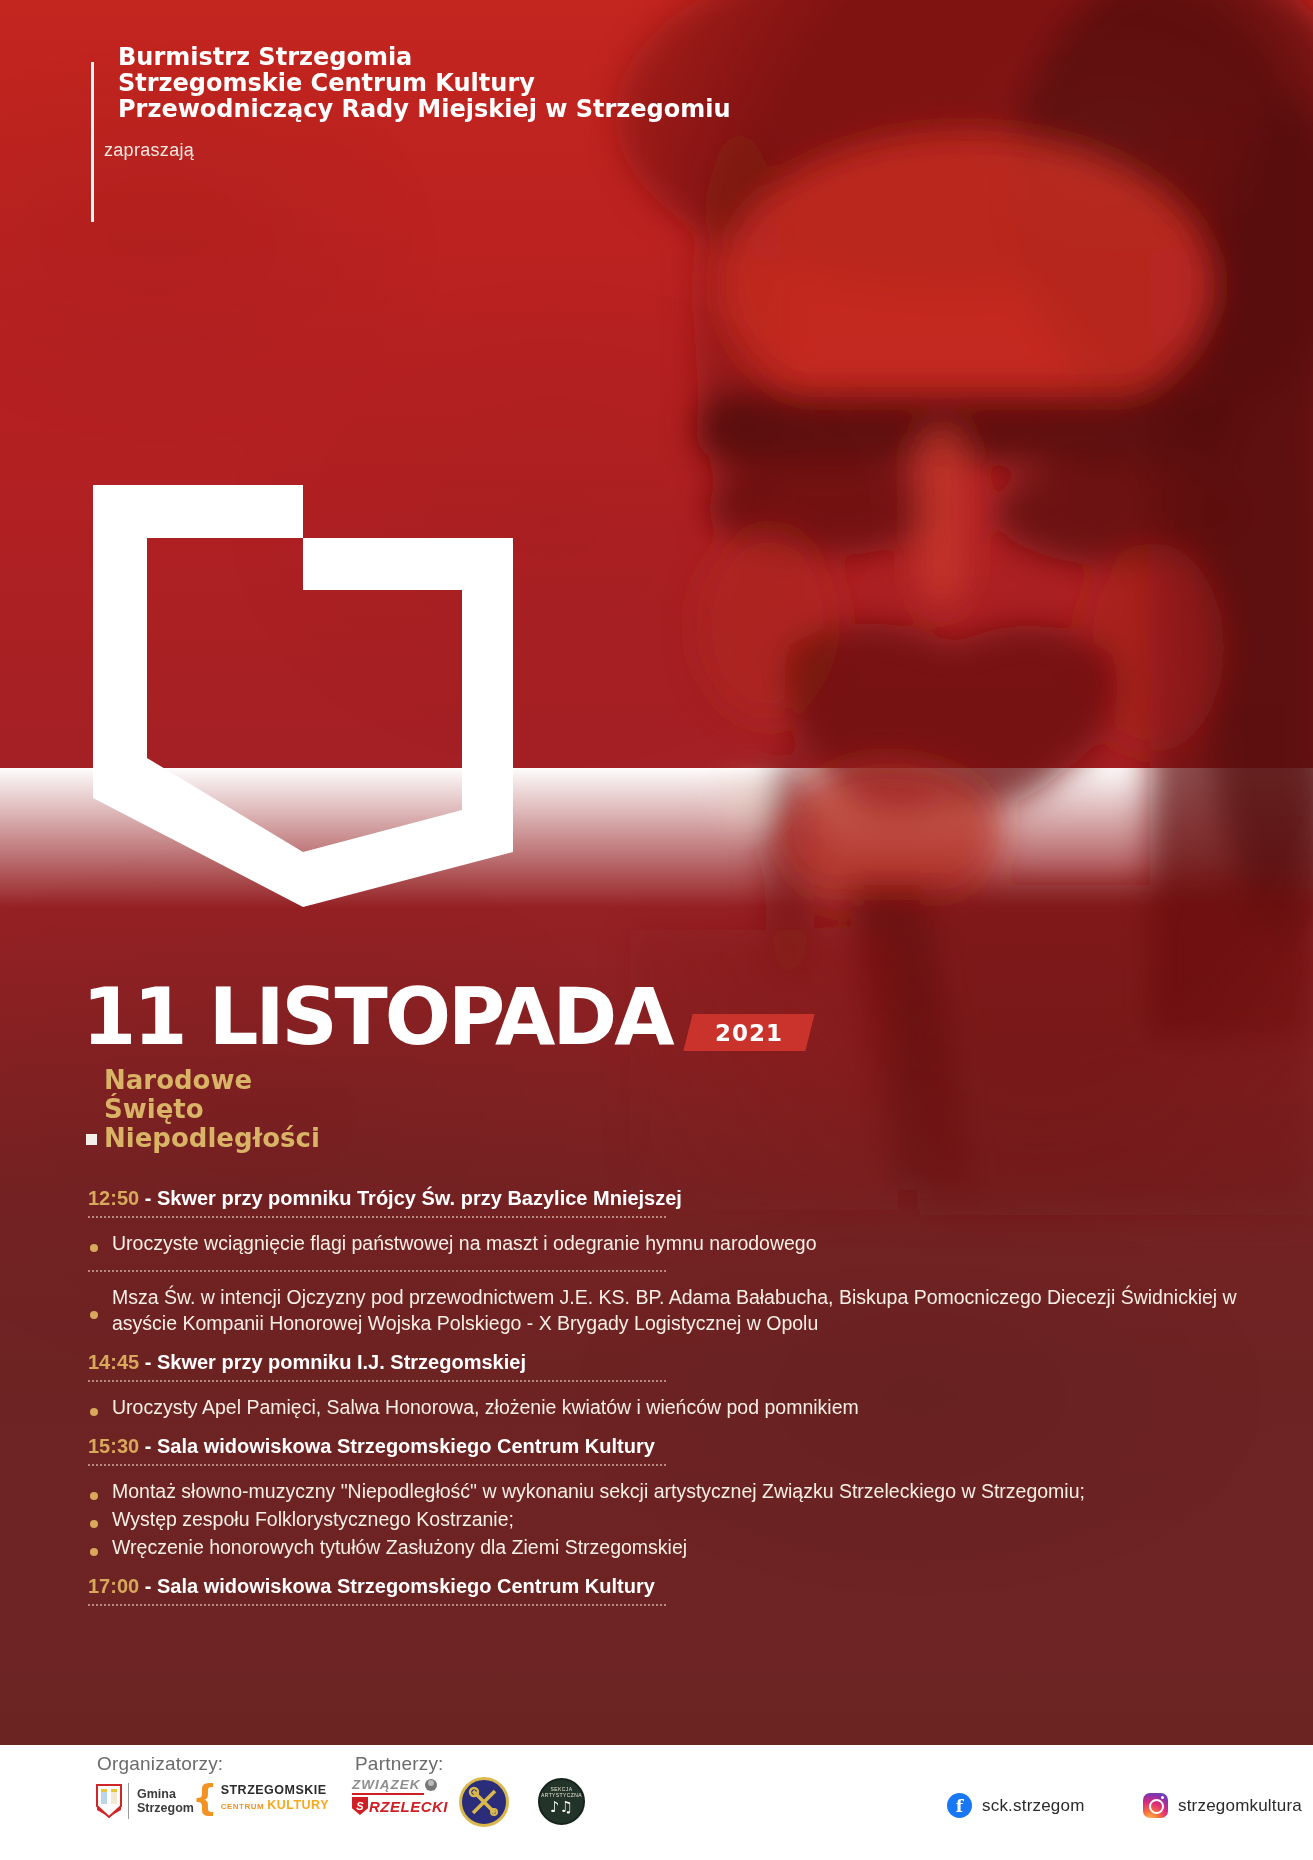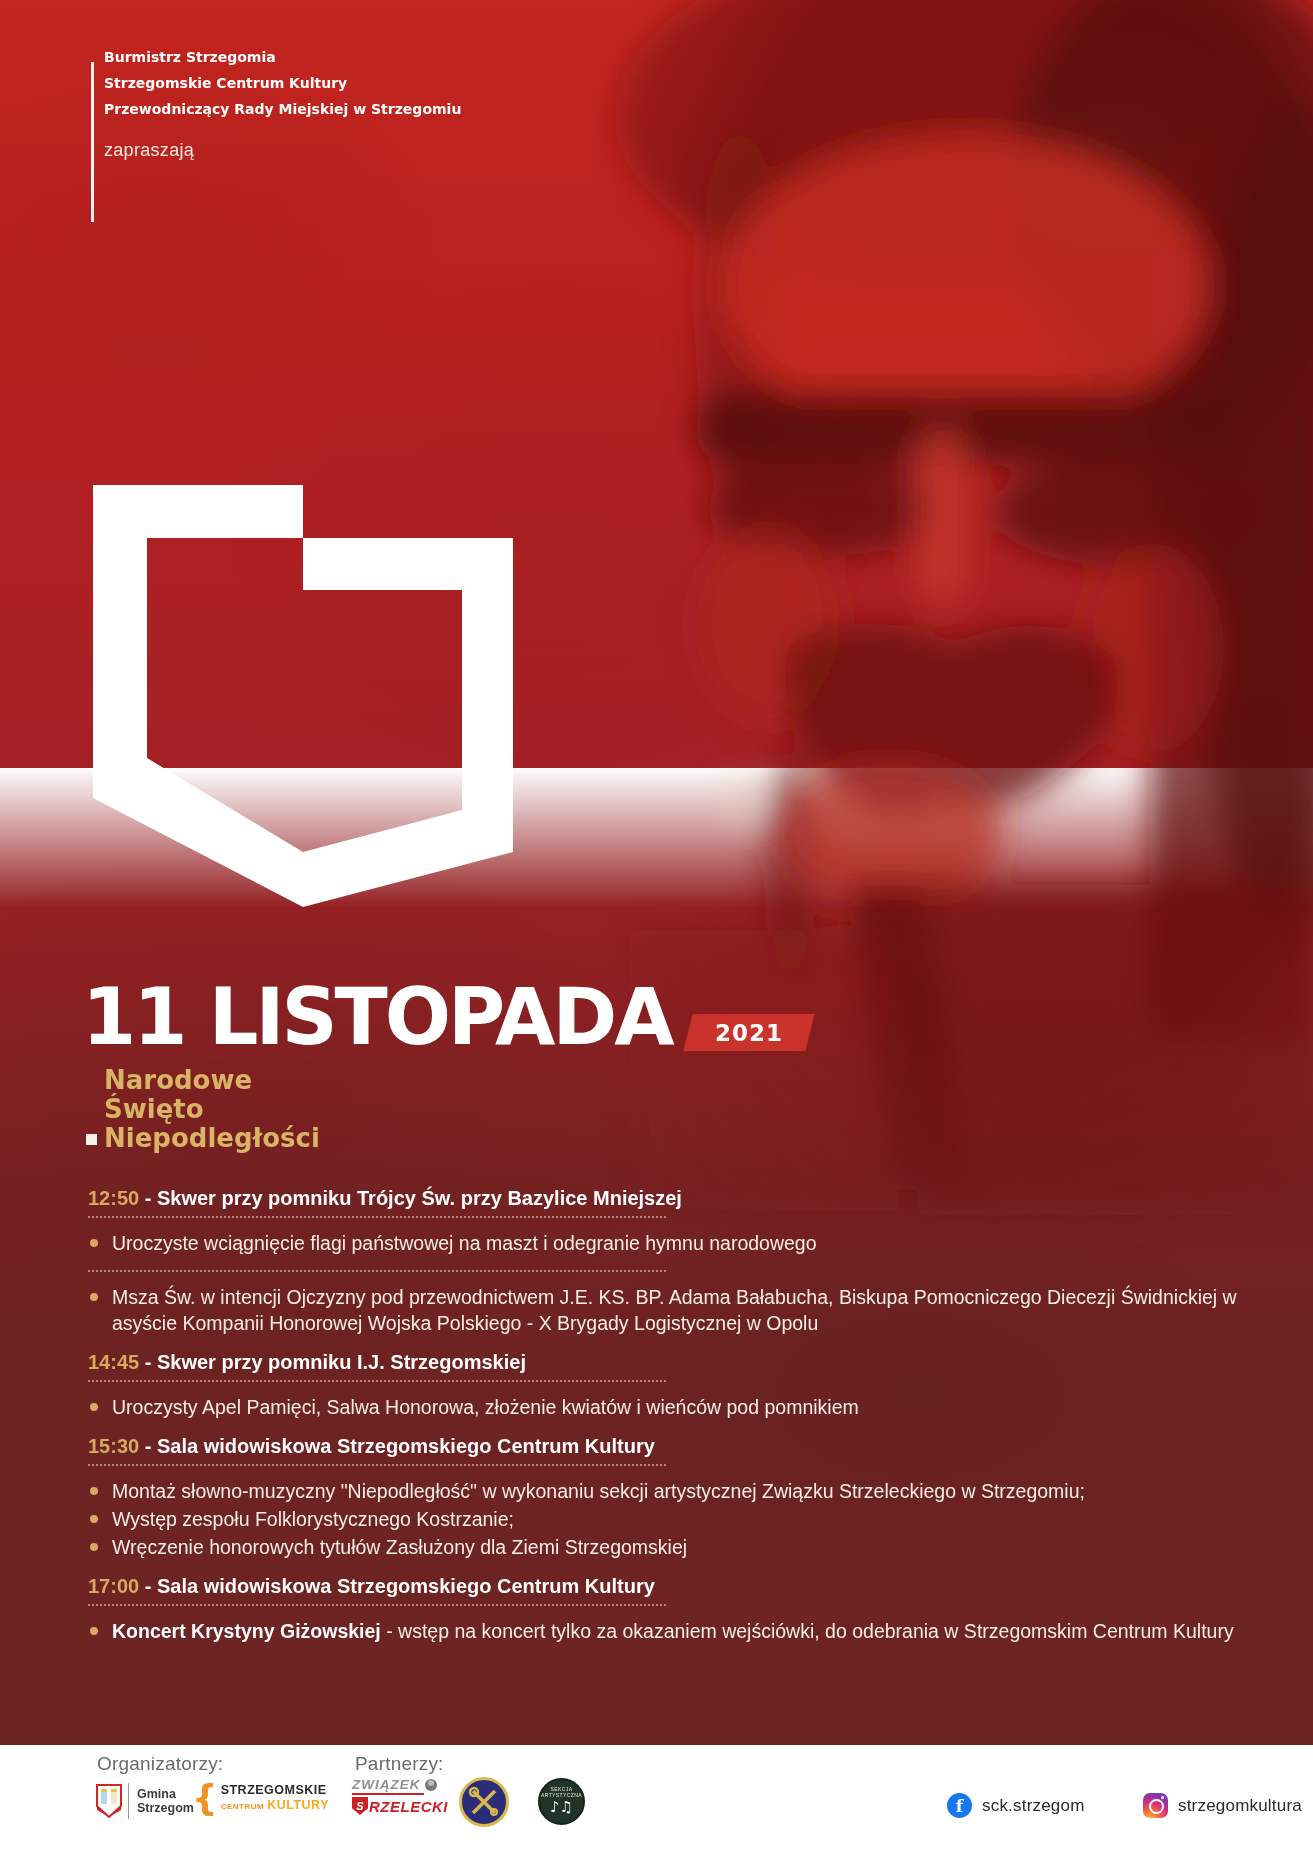--- a/index.html
+++ b/index.html
@@ -15,22 +15,22 @@
       radial-gradient(500px 380px at 42% 30%,rgba(0,0,0,.07),transparent 70%),
       radial-gradient(600px 420px at 20% 64%,rgba(0,0,0,.08),transparent 70%),
       radial-gradient(520px 300px at 70% 80%,rgba(0,0,0,.10),transparent 70%),
       radial-gradient(300px 220px at 85% 8%,rgba(255,255,255,.05),transparent 70%);}
   
   .portrait{position:absolute;left:590px;top:0;width:723px;height:1250px;
     -webkit-mask-image:radial-gradient(ellipse at 62% 38%,#000 52%,transparent 96%);
             mask-image:radial-gradient(ellipse at 62% 38%,#000 52%,transparent 96%);}
   
   .accent-line{position:absolute;left:91px;top:62px;width:3px;height:160px;background:rgba(255,255,255,.95);}
-  .org-header{position:absolute;left:104px;top:44px;color:#fff;
-    font-family:"DejaVu Sans",sans-serif;font-weight:bold;font-size:14px;line-height:26px;}
+  .org-header{position:absolute;left:118px;top:44px;color:#fff;
+    font-family:"DejaVu Sans",sans-serif;font-weight:bold;font-size:24px;line-height:26px;}
   .invite{position:absolute;left:104px;top:140px;color:#f6e9e2;font-size:18px;letter-spacing:.3px;}
   
   .poland-logo{position:absolute;left:93px;top:485px;}
   
   .title{position:absolute;left:82px;top:978px;color:#ffffff;white-space:nowrap;
     font-family:"DejaVu Sans",sans-serif;font-weight:bold;font-size:78px;letter-spacing:-3px;line-height:1;}
   .ribbon{position:absolute;left:688px;top:1014px;width:122px;height:37px;background:#c9332c;
     transform:skewX(-14deg);display:flex;align-items:center;justify-content:center;}
   .ribbon span{transform:skewX(14deg);color:#fff;font-family:"DejaVu Sans",sans-serif;
     font-weight:bold;font-size:23px;letter-spacing:1px;}
@@ -40,21 +40,21 @@
   .subtitle .ind{padding-left:18px;}
   .sq{display:inline-block;width:11px;height:11px;background:#f4efe9;margin-right:7px;
       vertical-align:2px;}
   
   .schedule{position:absolute;left:88px;top:1186px;width:1160px;color:#f7efe6;}
   .entry{margin-bottom:14px;}
   .entry-head{font-size:20px;line-height:24px;font-weight:bold;margin-bottom:6px;}
   .time{color:#d8a95c;}
   .place{color:#ffffff;}
   .dotted{width:578px;border-top:2px dotted rgba(243,224,203,.55);margin-bottom:12px;}
-  .item{display:flex;align-items:flex-start;margin-bottom:2px;}
+  .item{display:flex;align-items:center;margin-bottom:2px;}
   .item .dot{flex:0 0 8px;width:8px;height:8px;border-radius:50%;background:#d8a95c;margin:9px 14px 0 2px;}
   .item-text{font-size:19.5px;line-height:26px;font-weight:400;color:#f7efe6;}
   .item-text b{color:#ffffff;}
   
   .footer{position:absolute;left:0;top:1745px;width:1313px;height:115px;background:#ffffff;}
   .flabel{position:absolute;top:8px;color:#6b6b6b;font-size:19px;letter-spacing:.2px;}
   .lab-org{left:97px;} .lab-par{left:355px;}
   .gmina{position:absolute;left:96px;top:38px;display:flex;align-items:center;}
   .gmina .div{width:1px;height:36px;background:#9a9a9a;margin:0 8px 0 6px;}
   .gmina-text{font-size:12.5px;line-height:14px;font-weight:bold;color:#3c3c3c;}
@@ -190,24 +190,20 @@
             <div class="item-text">Występ zespołu Folklorystycznego Kostrzanie;</div>
           </div>
           <div class="item">
             <span class="dot"></span>
             <div class="item-text">Wręczenie honorowych tytułów Zasłużony dla Ziemi Strzegomskiej</div>
           </div>
         </div>
         <div class="entry">
           <div class="entry-head"><span class="time">17:00</span><span class="place"> - Sala widowiskowa Strzegomskiego Centrum Kultury</span></div>
           <div class="dotted"></div>
-          <div class="item">
-            <span class="dot"></span>
-            <div class="item-text"><b>Koncert Krystyny Giżowskiej</b>  - wstęp na koncert tylko za okazaniem wejściówki, do odebrania w Strzegomskim Centrum Kultury</div>
-          </div>
         </div>
       </div>
   </div>
 
   <div class="footer">
     <div class="flabel lab-org">Organizatorzy:</div>
     <div class="flabel lab-par">Partnerzy:</div>
 
     <div class="gmina">
       <svg width="26" height="34" viewBox="0 0 26 34">

